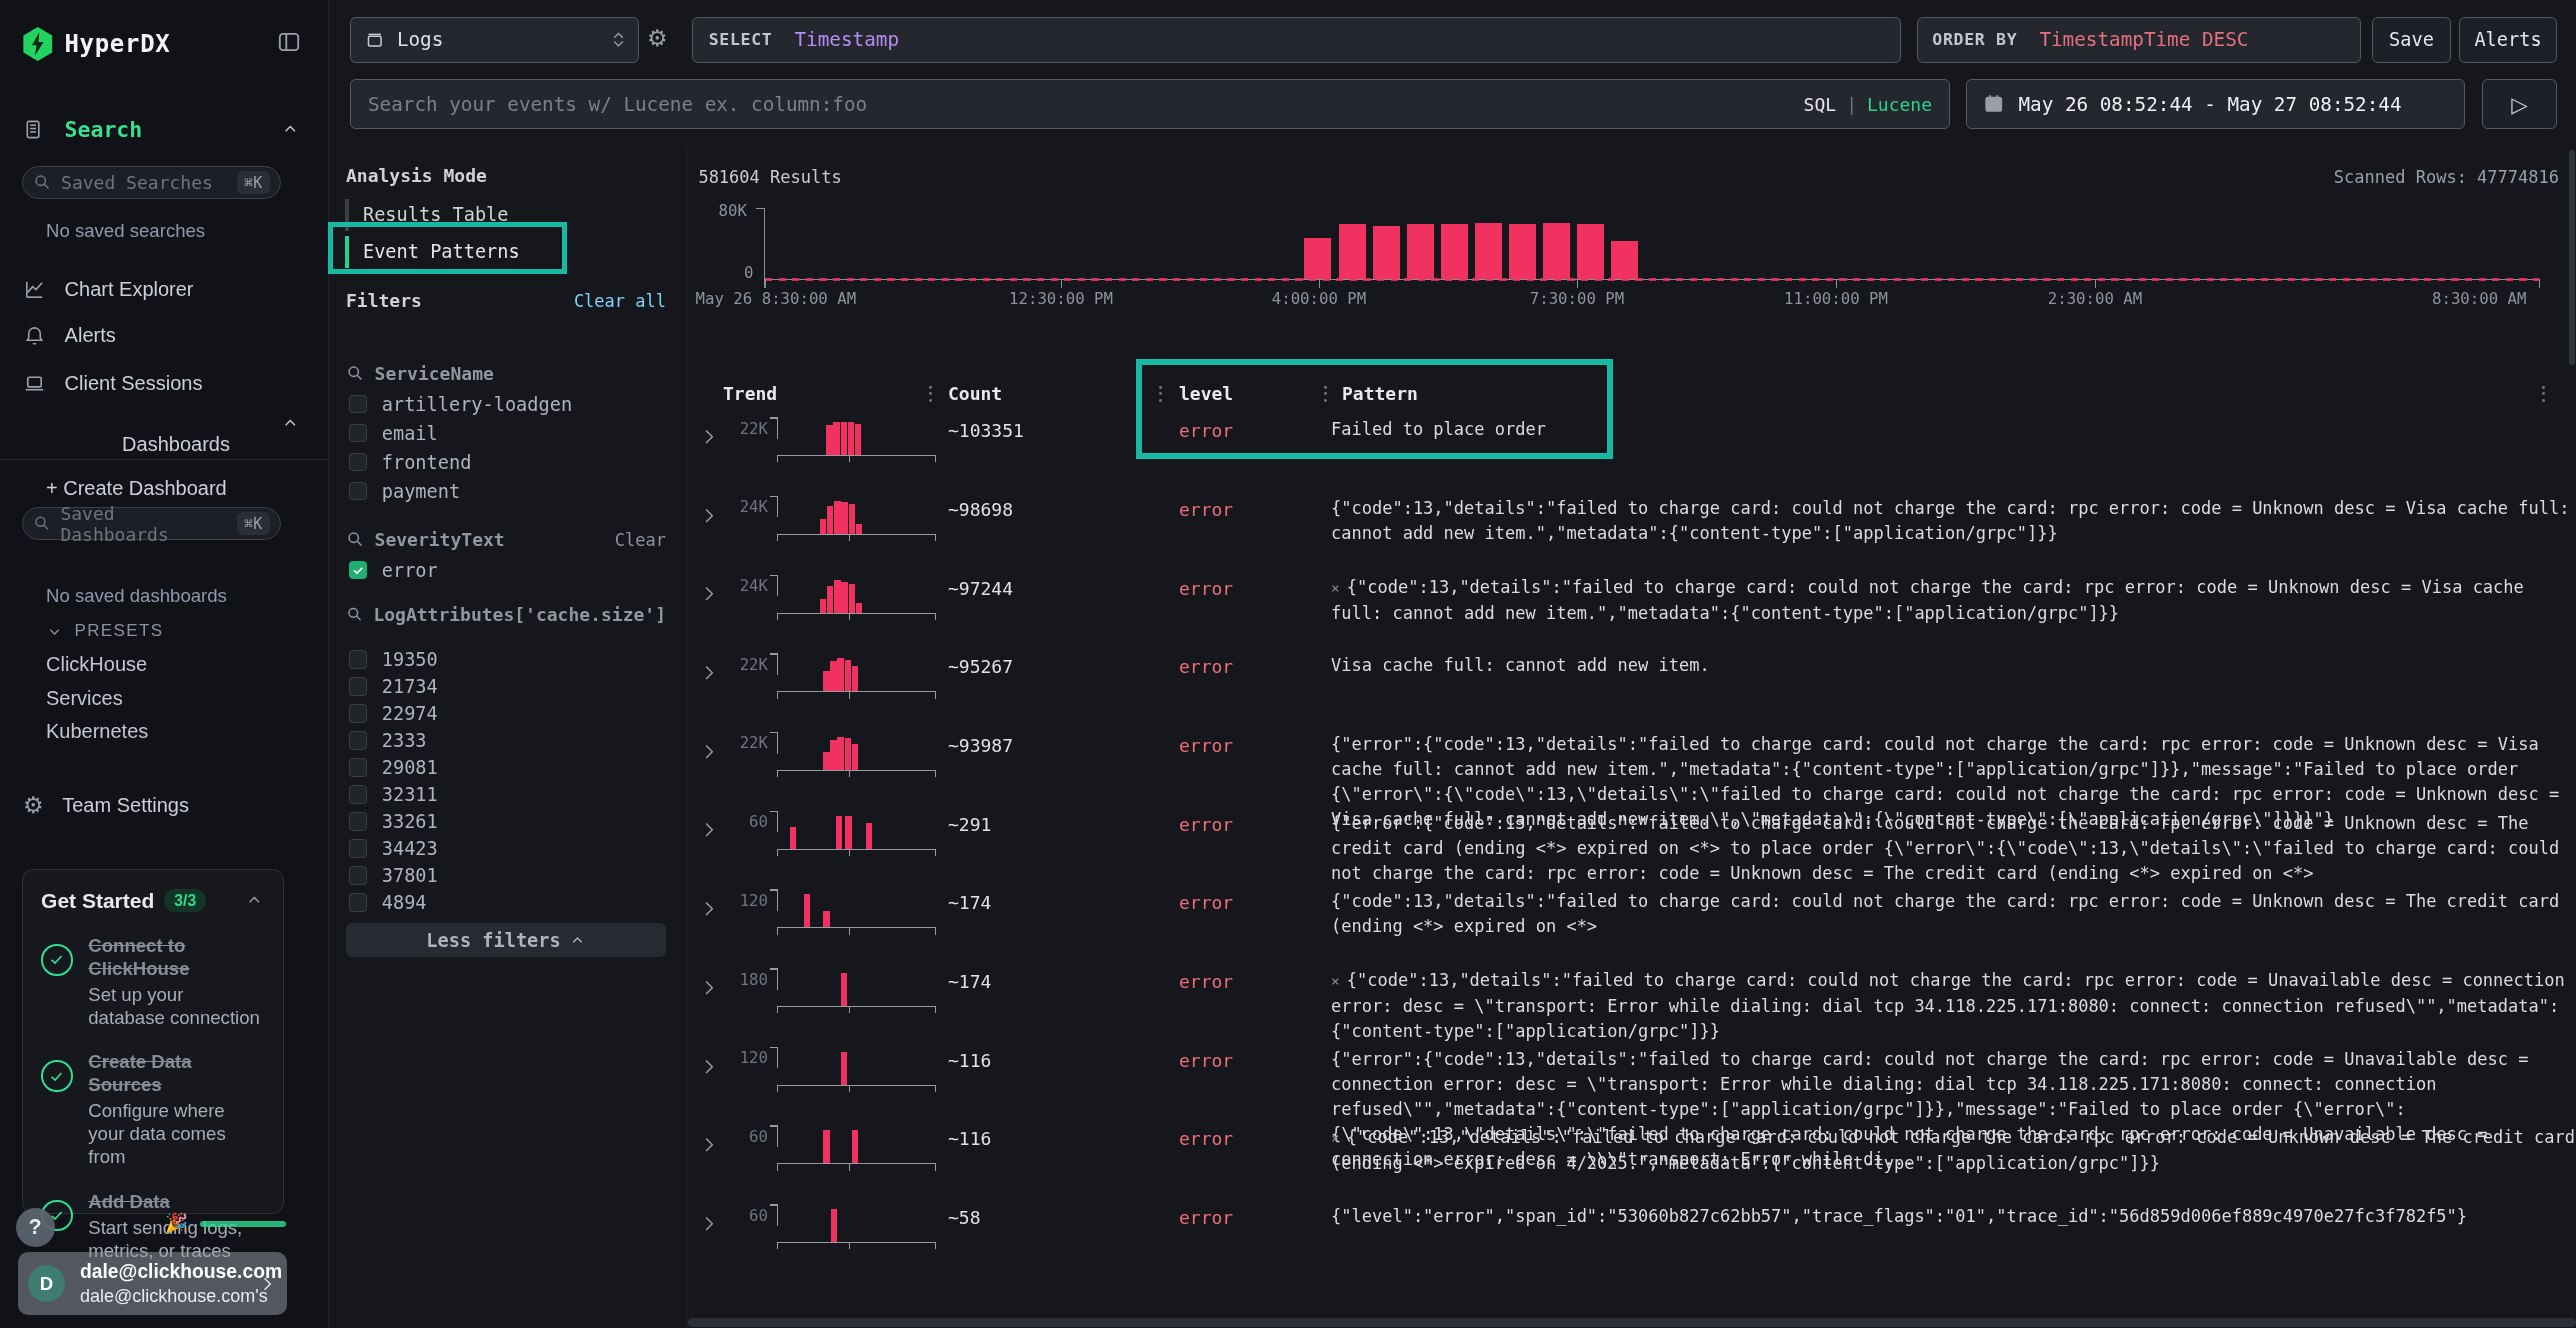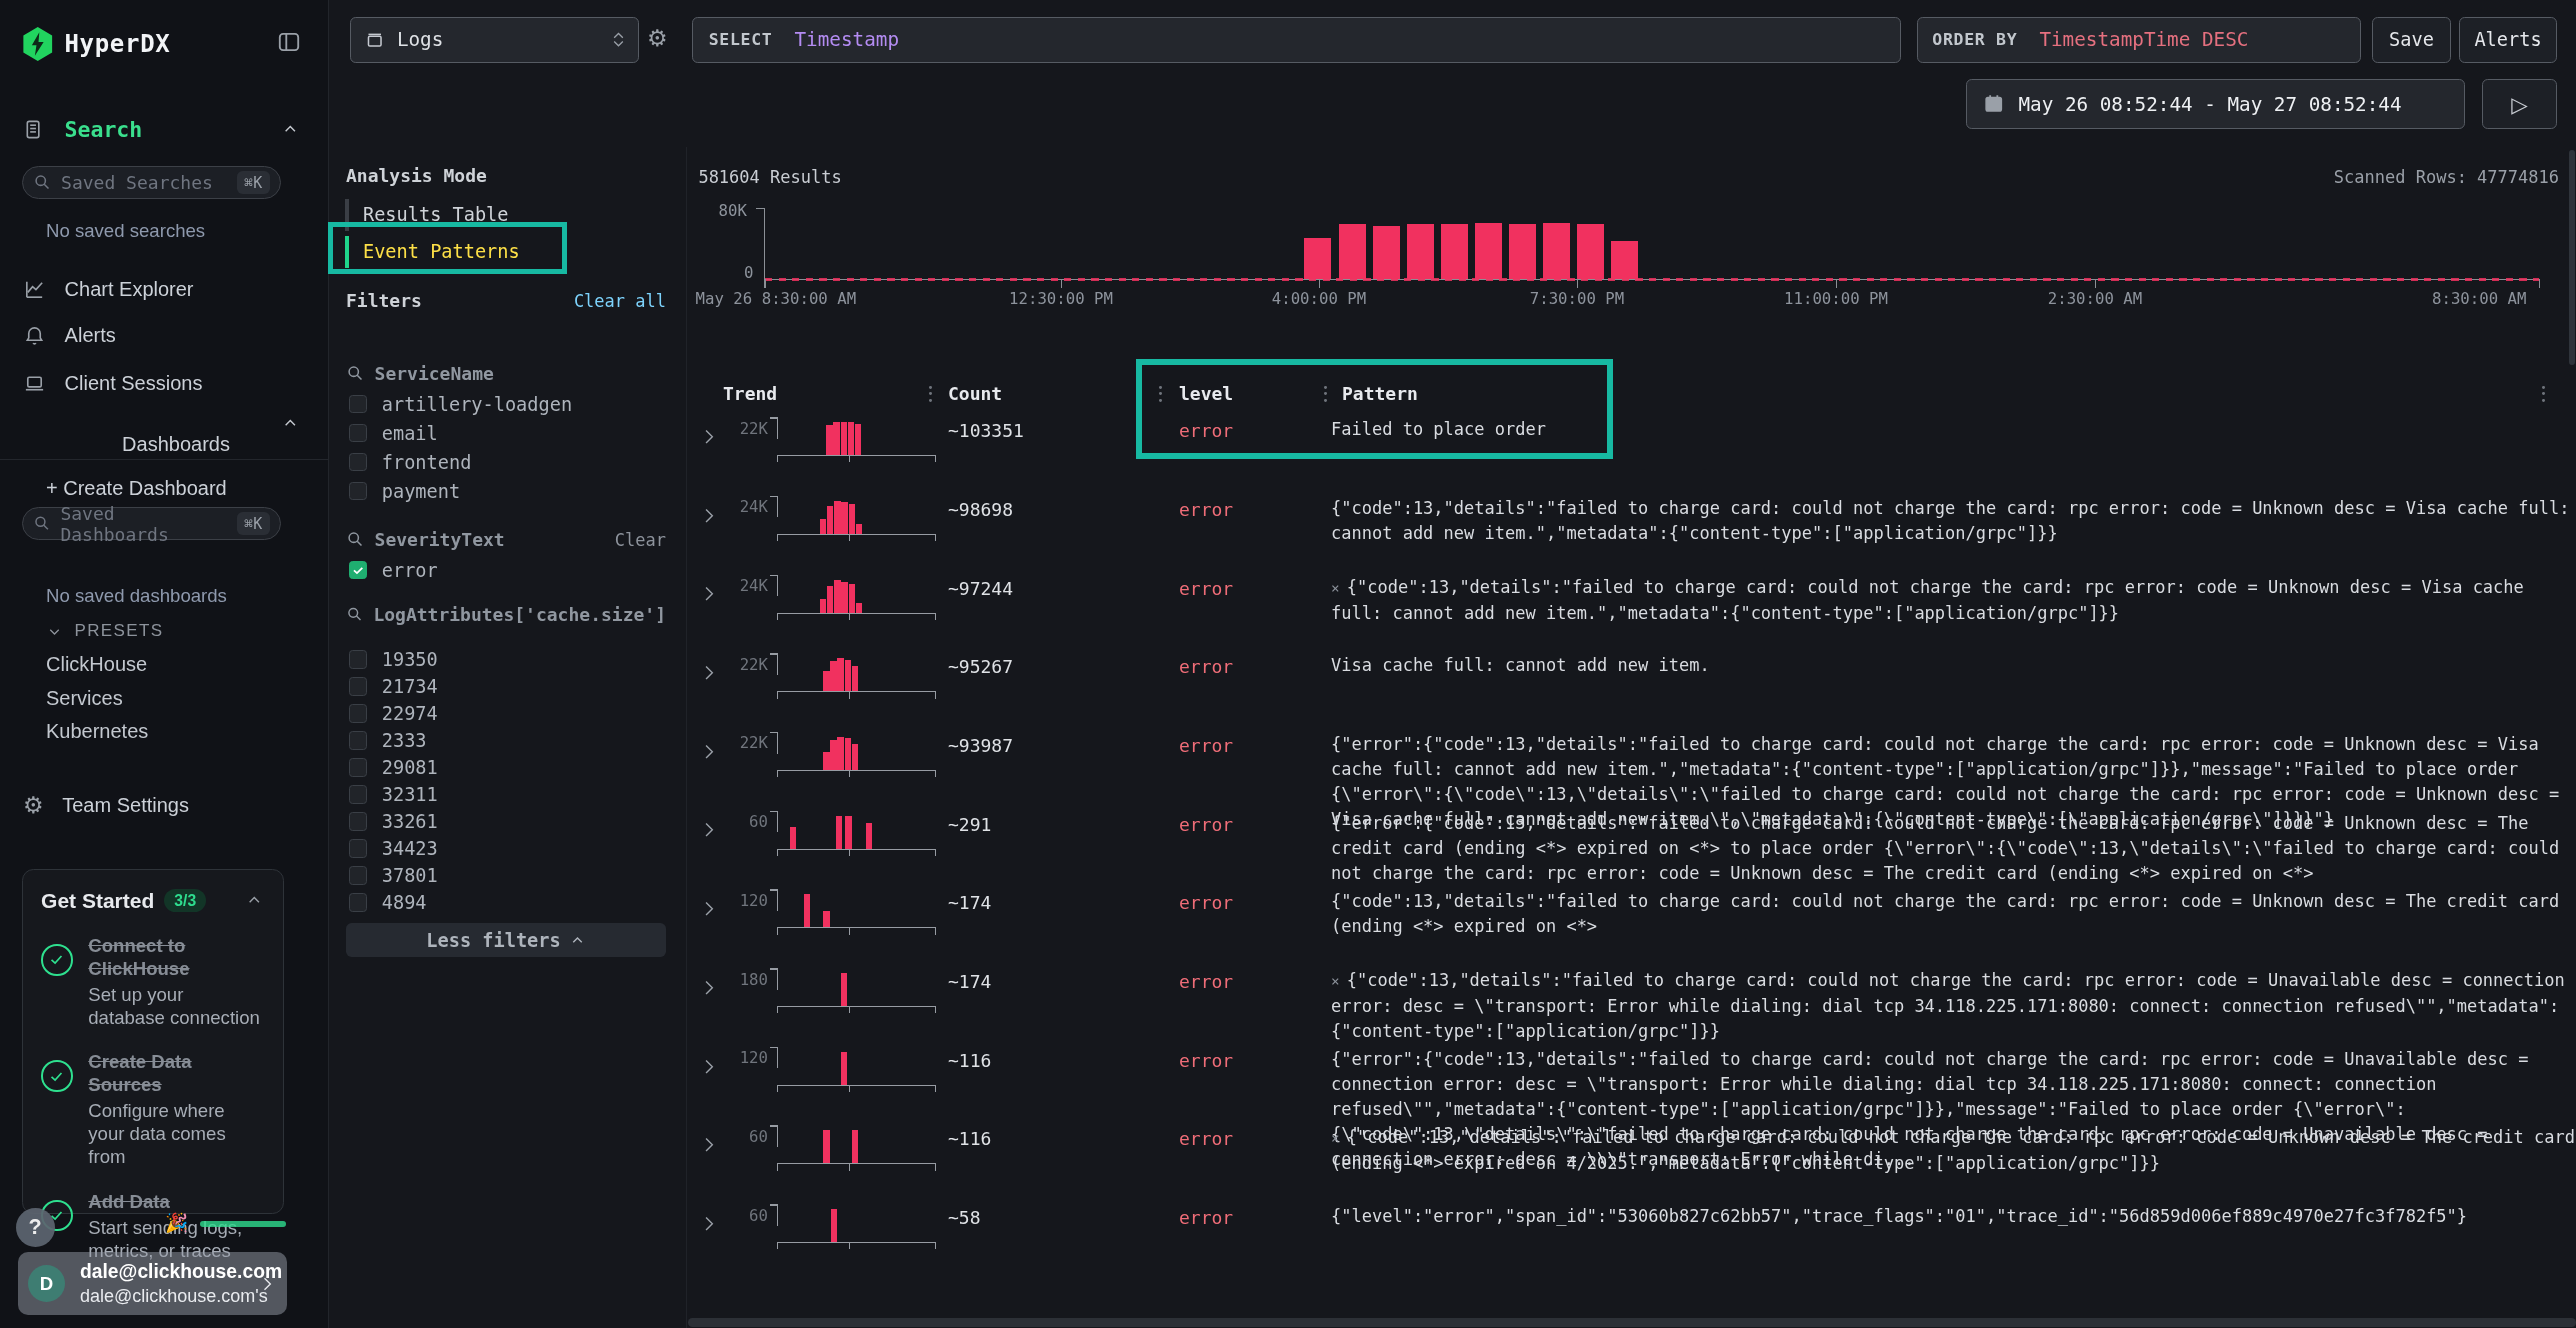--- a/index.html
+++ b/index.html
@@ -72,21 +72,21 @@
   .lang-lucene{color:#2bd48b;}
   .date-input{left:1637px;top:79px;width:499px;height:50px;padding:0 15.7px;gap:14.3px;color:#eef0f3;}
   .btn-run{left:2153px;top:79px;width:75px;height:50px;position:absolute;background:#1d2026;border:1.4px solid #565b63;border-radius:5.7px;
            display:flex;align-items:center;justify-content:center;color:#c6cad1;font-size:21.5px;font-family:"DejaVu Sans",sans-serif;}
 
   
   .fpanel{position:absolute;left:329px;top:147px;width:358px;height:1181px;background:#15171c;border-right:1.4px solid #202329;}
   .fp-title{position:absolute;left:17px;top:18px;font-size:18px;font-weight:bold;color:#cfd3d8;}
   .modes{position:absolute;left:15.7px;top:52px;width:243px;}
   .mode-item{height:31.5px;display:flex;align-items:center;border-left:4.3px solid #3a3e45;padding-left:14.3px;margin-bottom:5.7px;font-size:18.6px;color:#cfd3d8;}
-  .mode-item.active{border-left-color:#1fd48b;color:#fde047;}
+  .mode-item.active{border-left-color:#1fd48b;color:#e5e5e5;}
   .filters-head{position:absolute;left:17px;right:20px;top:143px;display:flex;align-items:center;}
   .filters-title{font-size:18px;font-weight:bold;color:#cfd3d8;}
   .clear-link{margin-left:auto;font-size:17px;color:#7dd3fc;}
   .fgroup{position:absolute;left:17px;right:20px;}
   .fg-head{height:31.5px;display:flex;align-items:center;gap:10px;margin-top:32px;}
   .fg-name{font-size:18px;font-weight:bold;color:#9097a0;}
   .fg-clear{margin-left:auto;font-size:17px;color:#8d939c;}
   .fitem{height:29px;display:flex;align-items:center;gap:14.3px;padding-left:2.9px;}
   .g3 .fitem{height:27px;}
   .cb{flex:0 0 18.6px;width:18.6px;height:18.6px;border-radius:3.6px;background:#212429;border:1.4px solid #3a3f46;display:flex;align-items:center;justify-content:center;}
@@ -335,20 +335,28 @@
     </div>
 
     <div class="inputbox ob-input">
       <span class="kw">ORDER BY </span>
         <span class="q-pink">TimestampTime DESC</span>
     </div>
 
     <div class="btn btn-save">Save</div>
     <div class="btn btn-alerts">Alerts</div>
 
+    <div class="inputbox search-input">
+      <span class="ph">Search your events w/ Lucene ex. column:foo</span>
+      <span class="lang-toggle">
+        <span class="lang-sql">SQL</span>
+        <span class="lang-sep">|</span>
+        <span class="lang-lucene">Lucene</span>
+      </span>
+    </div>
 
     <div class="inputbox date-input">
       <svg width="21.5" height="21.5" viewBox="0 0 24 24" fill="none" stroke="#9aa0a8" stroke-width="1.7">
           <rect x="3.5" y="5" width="17" height="15" rx="2" fill="#9aa0a8"></rect>
           <line x1="8" y1="2.5" x2="8" y2="6.5" stroke-width="2"></line>
           <line x1="16" y1="2.5" x2="16" y2="6.5" stroke-width="2"></line>
         </svg>
       <span>May 26 08:52:44 - May 27 08:52:44</span>
     </div>
 

